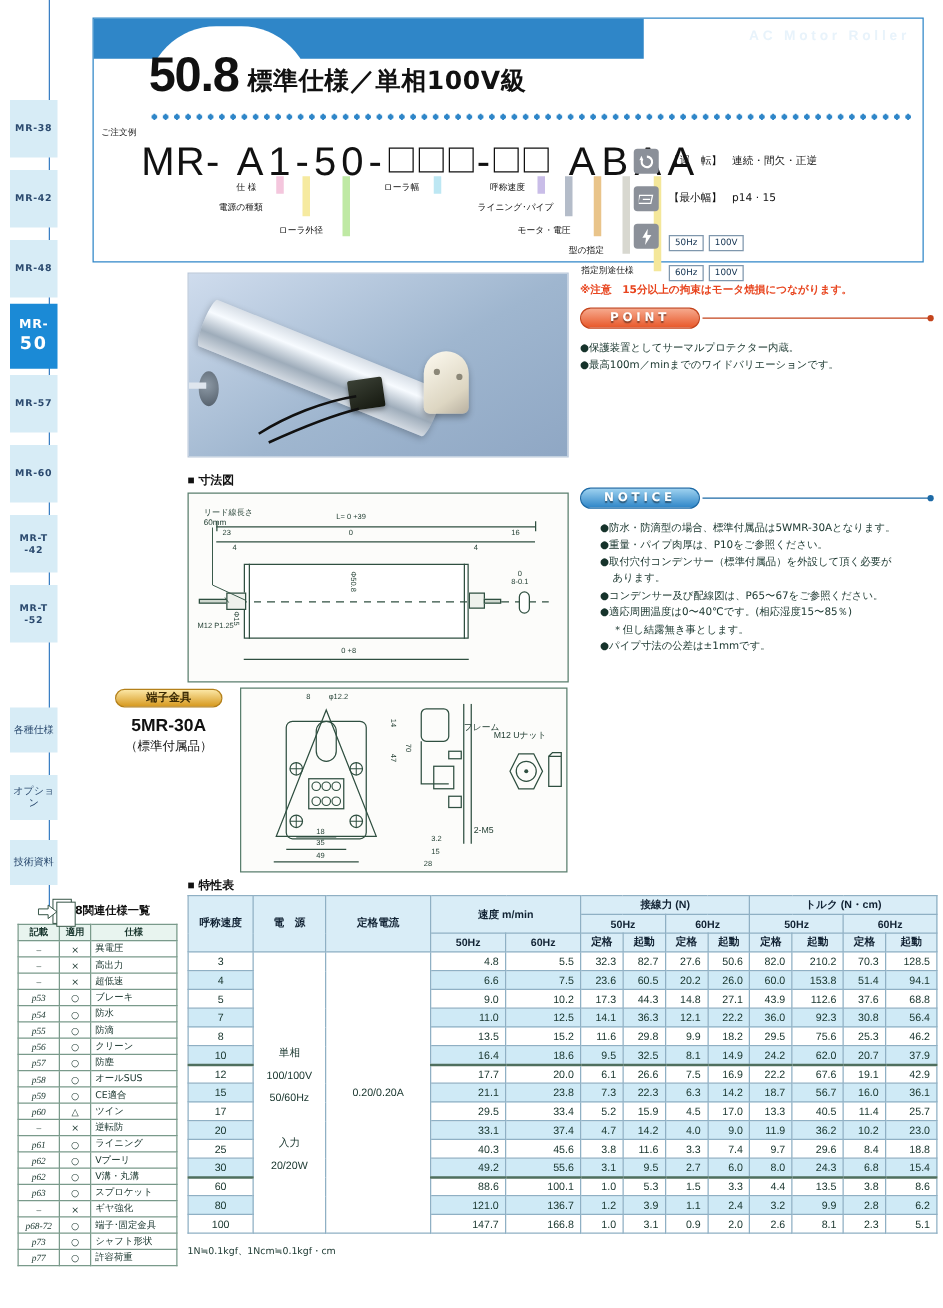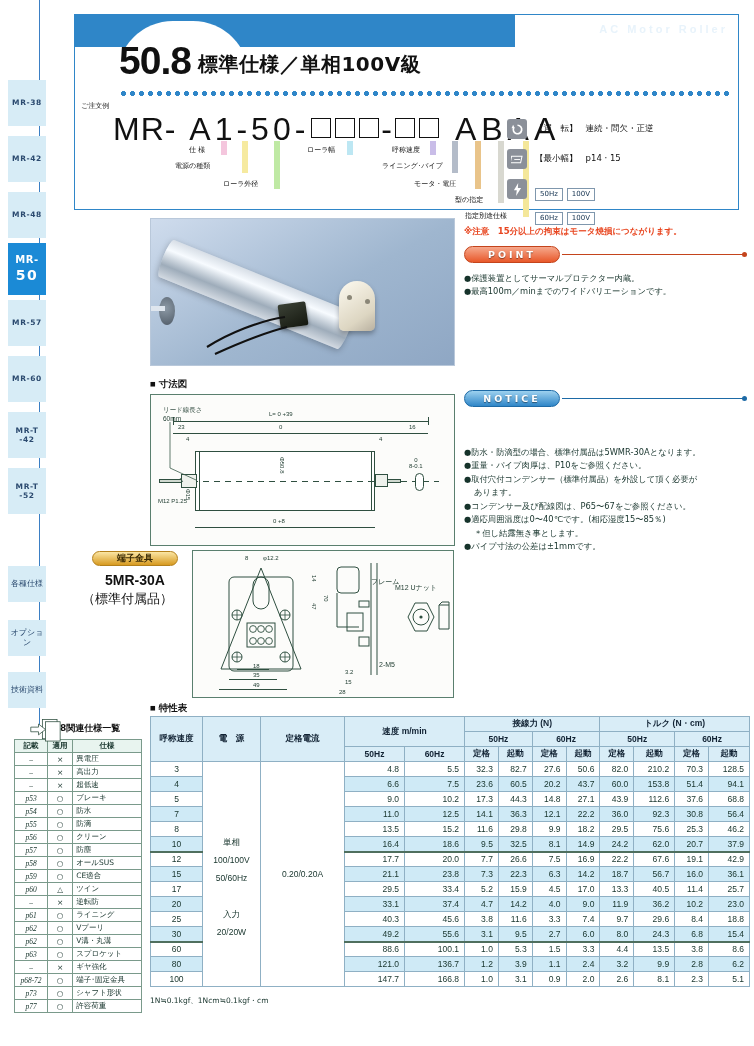--- a/index.html
+++ b/index.html
@@ -137,22 +137,22 @@
     border-radius:8px; background:linear-gradient(#fbe6a4,#d79a20);
     border:1px solid #b4801a;
     font-size:9px; font-weight:bold; color:#3a2a05;
     display:flex; align-items:center; justify-content:center;
   }
   #termName {
     position:absolute; left:92px; top:572px; width:86px; text-align:center;
     font-size:14px; font-weight:bold; color:#111; font-family:"Liberation Sans", sans-serif;
   }
   #termNote {
-    position:absolute; left:82px; top:590px; width:106px; text-align:left;
-    font-size:13px; color:#111;
+    position:absolute; left:82px; top:590px; width:106px; text-align:center;
+    font-size:10px; color:#111;
   }
 
   
   #relBox { position:absolute; left:14px; top:722px; width:128px; }
   #relTitle { font-size:9px; font-weight:bold; color:#111; margin-left:30px; }
   #relIcon {
     position:absolute; left:16px; top:-4px; width:34px; height:26px;
   }
   table.rel {
     border-collapse:collapse; width:128px; margin-top:4px;
@@ -343,21 +343,21 @@
 </div>
 <div class="bulletlist" style="left:464px;top:272px;">
   <div>●保護装置としてサーマルプロテクター内蔵。</div>
   <div>●最高100m／minまでのワイドバリエーションです。</div>
 </div>
 
 <div class="pill notice" style="left:464px;top:390px;">NOTICE</div>
 <div class="pillrule" style="left:562px;top:398px;width:182px;background:#1d6aa6;">
   <span style="position:absolute;right:-3px;top:-2px;width:5px;height:5px;border-radius:50%;background:#1d6aa6;display:block;"></span>
 </div>
-<div class="bulletlist" style="left:464px;top:416px;margin-top:30px;">
+<div class="bulletlist" style="left:480px;top:416px;">
   <div>●防水・防滴型の場合、標準付属品は5WMR-30Aとなります。</div>
   <div>●重量・パイプ肉厚は、P10をご参照ください。</div>
   <div>●取付穴付コンデンサー（標準付属品）を外設して頂く必要が</div>
   <div class="ind">あります。</div>
   <div>●コンデンサー及び配線図は、P65〜67をご参照ください。</div>
   <div>●適応周囲温度は0〜40℃です。(相応湿度15〜85％)</div>
   <div class="ind">＊但し結露無き事とします。</div>
   <div>●パイプ寸法の公差は±1mmです。</div>
 </div>
 
@@ -640,21 +640,21 @@
         <td class="numr">70.3</td>
         <td class="numr">128.5</td>
       </tr>
       <tr class="alt">
         <td>4</td>
         <td class="numr">6.6</td>
         <td class="numr">7.5</td>
         <td class="numr">23.6</td>
         <td class="numr">60.5</td>
         <td class="numr">20.2</td>
-        <td class="numr">43.7</td>
+        <td class="numr">26.0</td>
         <td class="numr">60.0</td>
         <td class="numr">153.8</td>
         <td class="numr">51.4</td>
         <td class="numr">94.1</td>
       </tr>
       <tr>
         <td>5</td>
         <td class="numr">9.0</td>
         <td class="numr">10.2</td>
         <td class="numr">17.3</td>
@@ -702,21 +702,21 @@
         <td class="numr">14.9</td>
         <td class="numr">24.2</td>
         <td class="numr">62.0</td>
         <td class="numr">20.7</td>
         <td class="numr">37.9</td>
       </tr>
       <tr class=" thick">
         <td>12</td>
         <td class="numr">17.7</td>
         <td class="numr">20.0</td>
-        <td class="numr">7.7</td>
+        <td class="numr">6.1</td>
         <td class="numr">26.6</td>
         <td class="numr">7.5</td>
         <td class="numr">16.9</td>
         <td class="numr">22.2</td>
         <td class="numr">67.6</td>
         <td class="numr">19.1</td>
         <td class="numr">42.9</td>
       </tr>
       <tr class="alt">
         <td>15</td>

